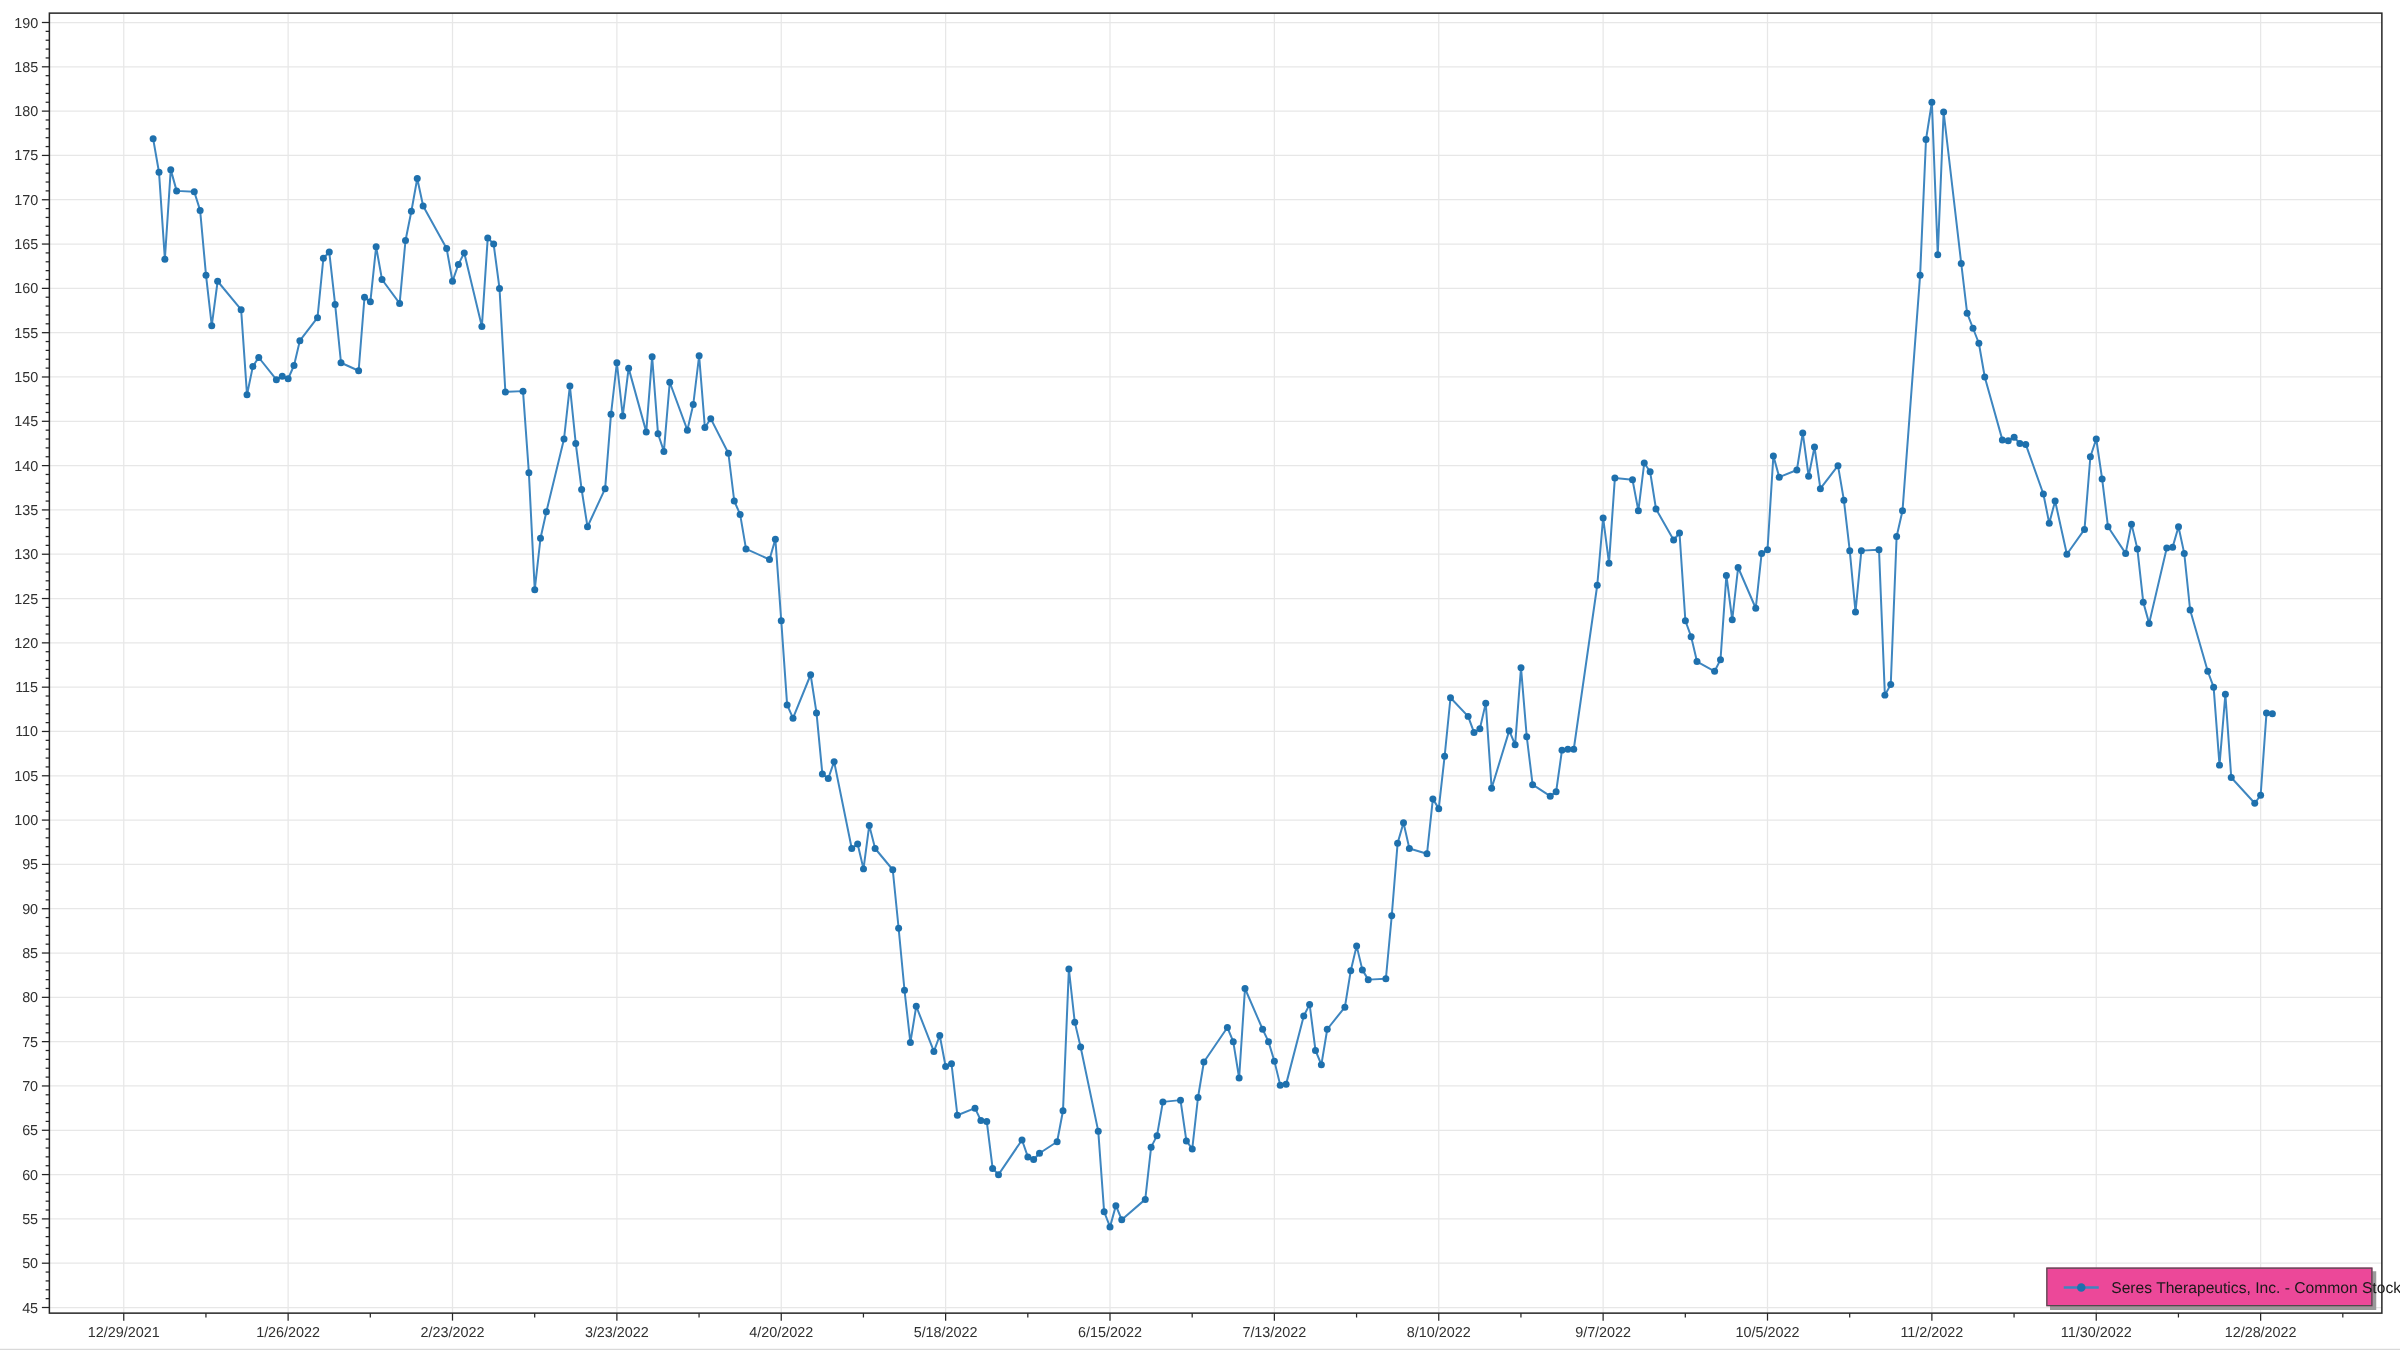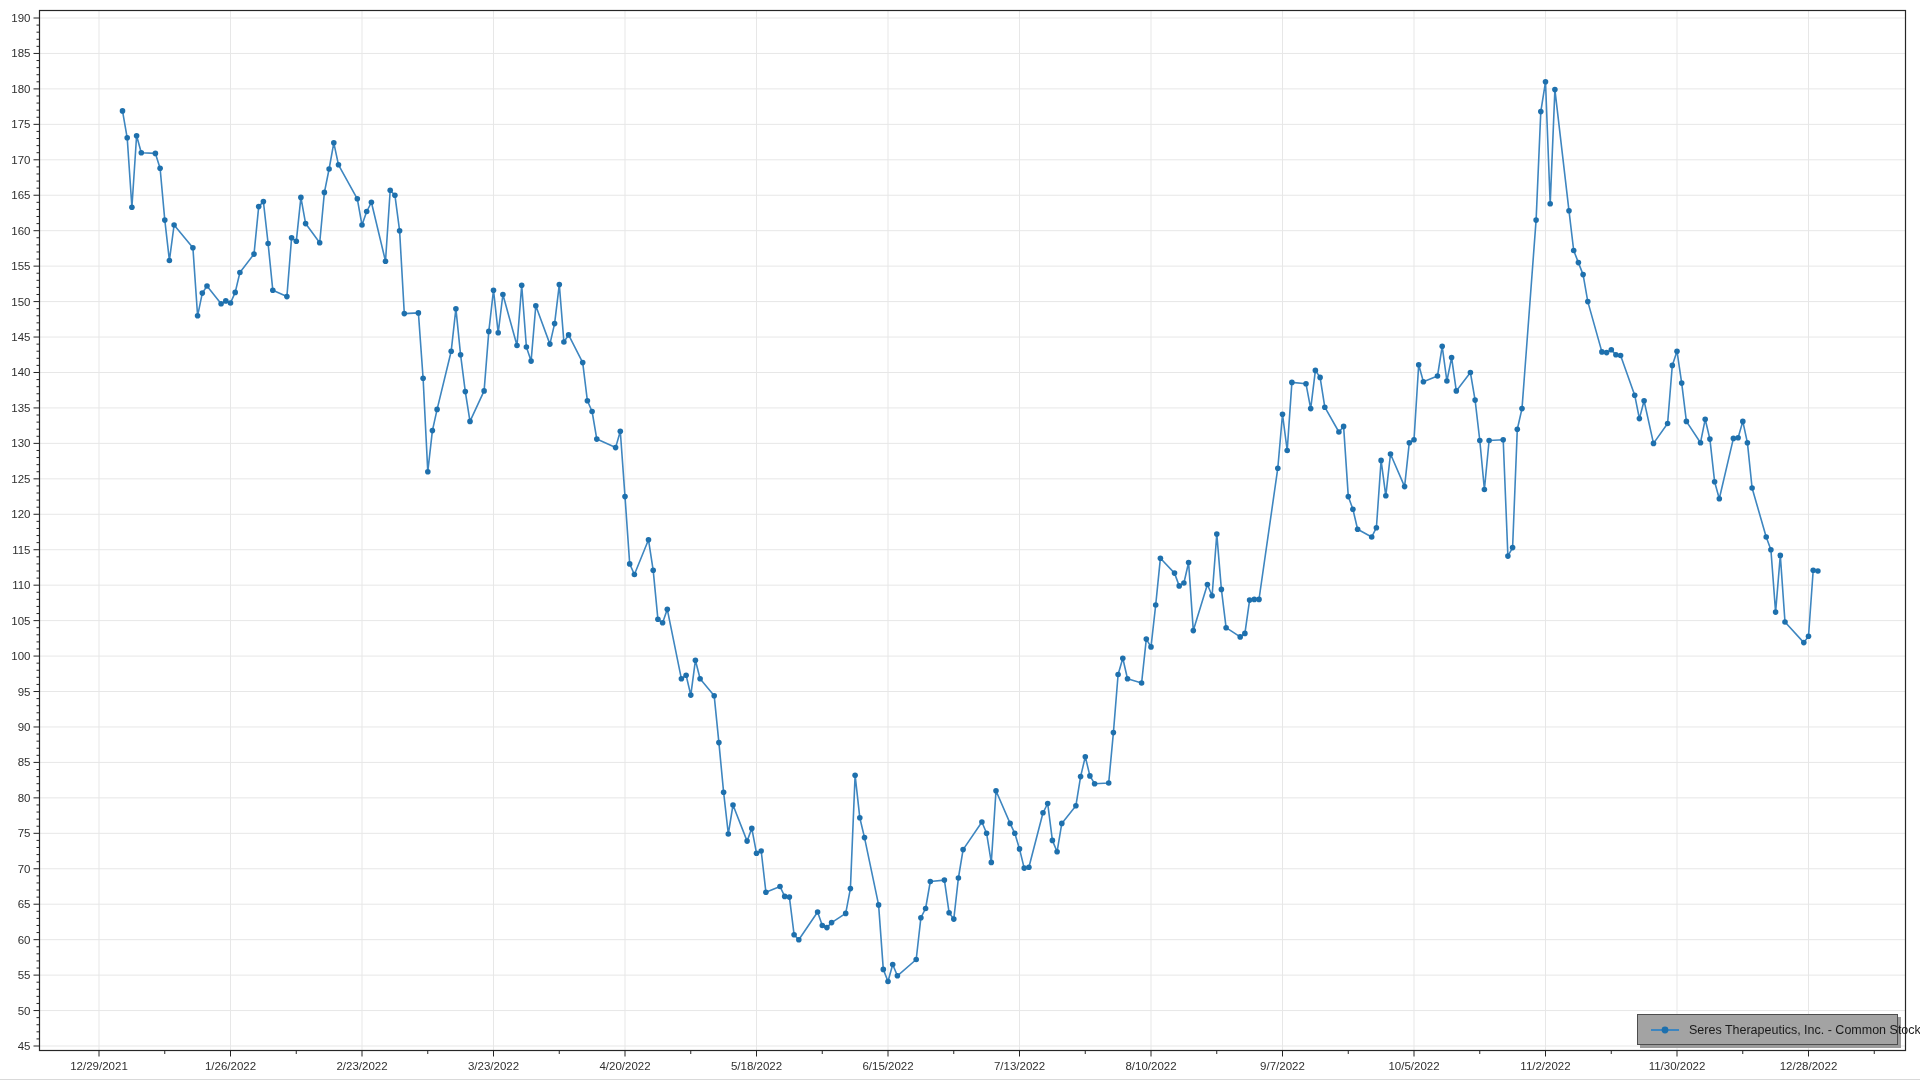--- a/index.html
+++ b/index.html
@@ -29,21 +29,21 @@
   }
   #chart-svg text {
     font-family: "Liberation Sans", sans-serif;
   }
   .legend-box {
     position: absolute;
     left: 1637px;
     top: 1014px;
     width: 261px;
     height: 31px;
-    background: #a3a3a3;
+    background: #ec4899;
     border: 1px solid #4d4d4d;
     box-shadow: 3px 3px 0 #9a9a9a;
     display: flex;
     align-items: center;
     gap: 9px;
     padding: 0 12px;
     box-sizing: border-box;
     z-index: 5;
   }
   .legend-label {

